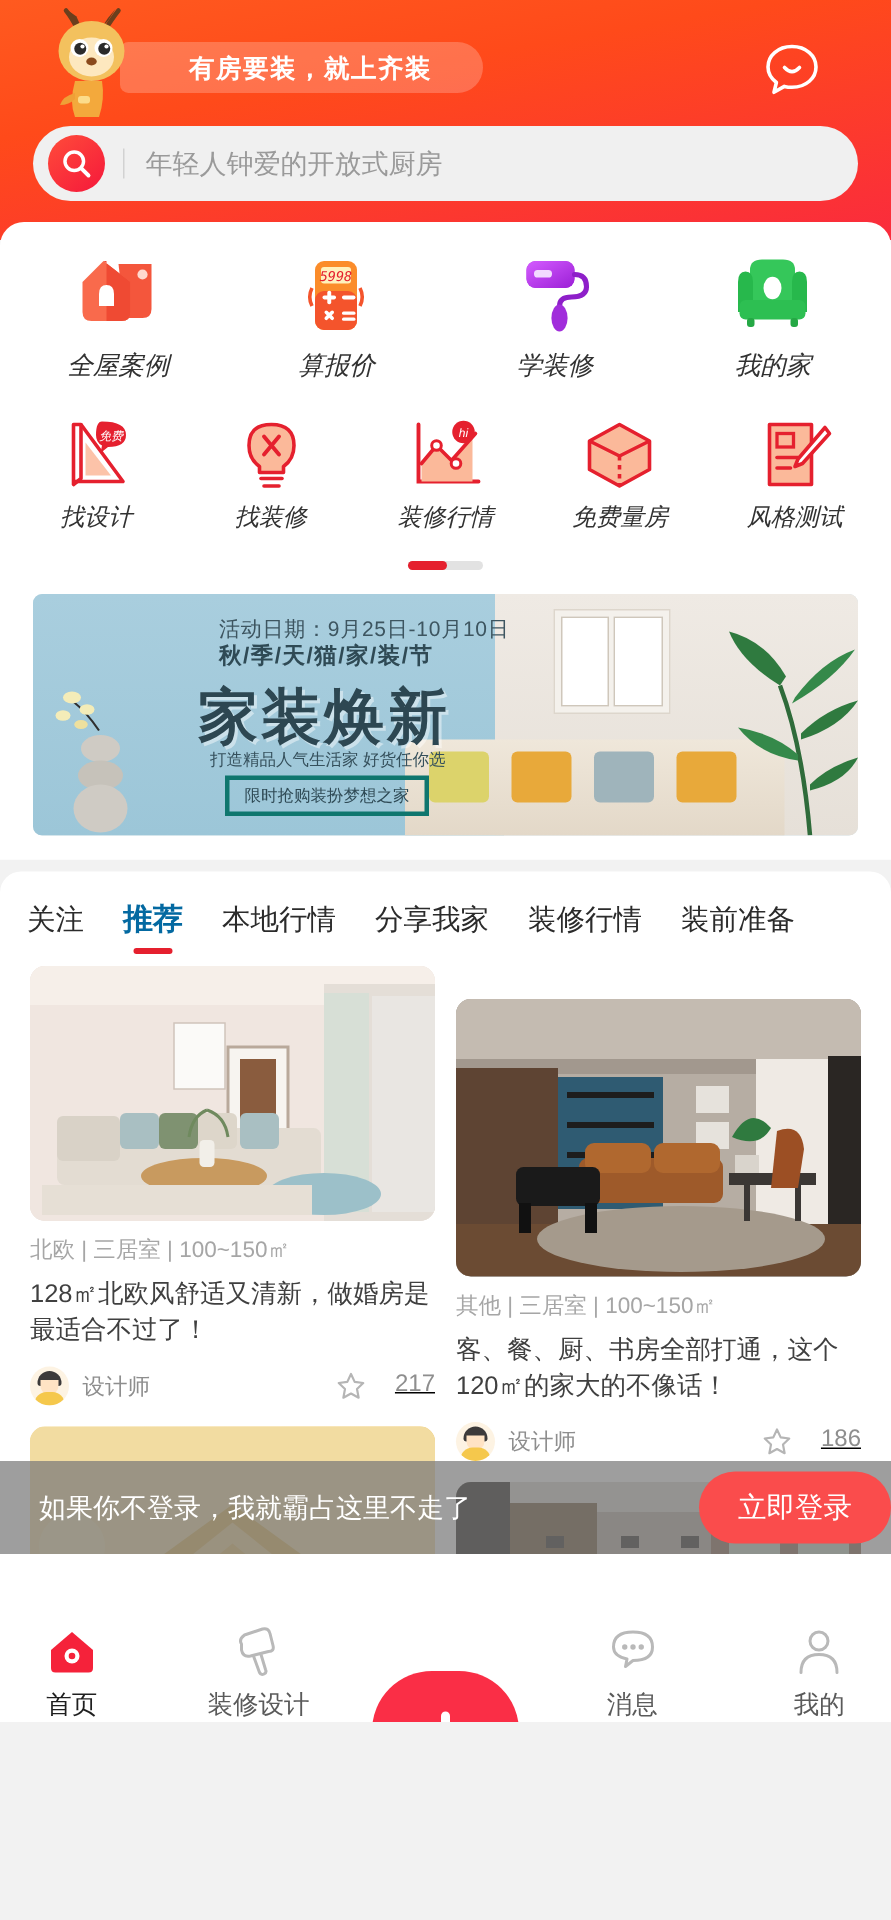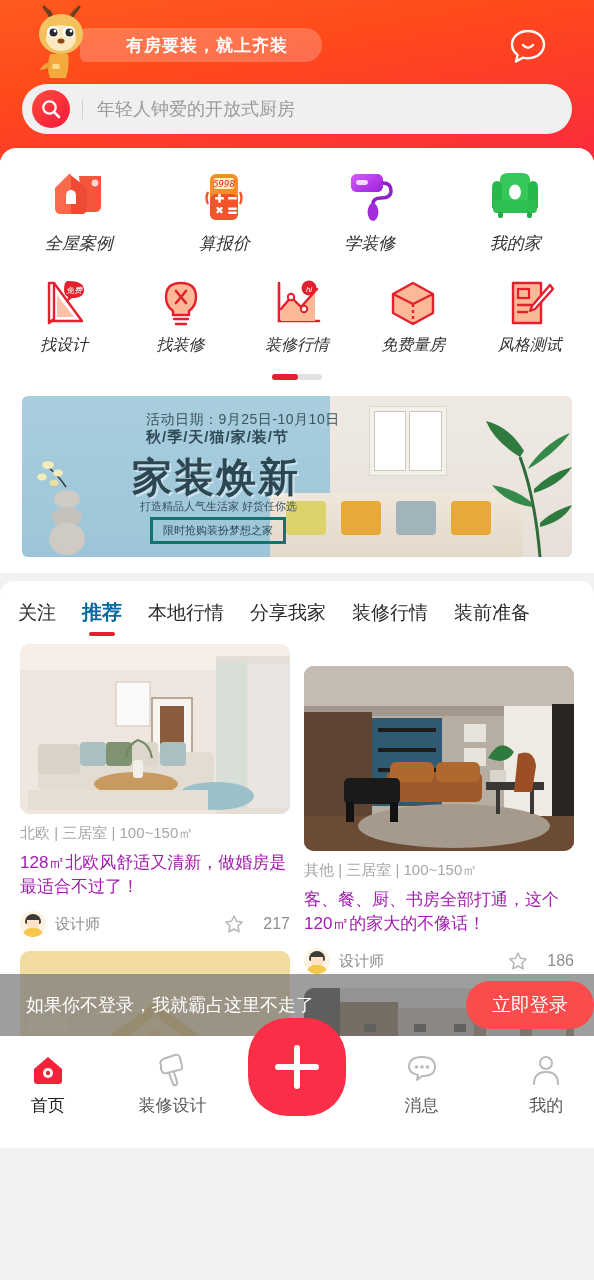--- a/index.html
+++ b/index.html
@@ -241,40 +241,40 @@
     overflow: hidden;
     position: relative;
   }
   .meta {
     font-size: 15px;
     color: #a6a6a6;
     margin-top: 10px;
   }
   .ctitle {
     font-size: 17px;
-    color: #a21caf;
+    color: #404040;
     line-height: 1.42;
     margin-top: 8px;
     font-weight: 500;
   }
   .crow {
     display: flex; align-items: center;
     margin-top: 12px;
   }
   .avatar {
     width: 26px; height: 26px; border-radius: 50%;
     background: #fdf3e3;
     position: relative; overflow: hidden;
     flex: 0 0 auto;
   }
   .av-hair { position:absolute; left:5px; top:3px; width:16px; height:10px; background:#3c3a3a; border-radius:8px 8px 2px 2px;}
   .av-face { position:absolute; left:7px; top:9px; width:12px; height:10px; background:#ffe3c4; border-radius:0 0 6px 6px;}
   .av-body { position:absolute; left:3px; bottom:0; width:20px; height:9px; background:#f5c84c; border-radius:8px 8px 0 0;}
   .author { font-size: 15px; color: #8e8e8e; margin-left: 9px; }
-  .likes { margin-left: auto; display: flex; align-items: center; gap: 19px; }
+  .likes { margin-left: auto; display: flex; align-items: flex-start; gap: 19px; text-decoration: underline; }
   .likes span { font-size: 16px; color: #8e8e8e; }
 
   
   .img-a { height: 170px; background:
       linear-gradient(180deg,#f0e7e2 0%,#efe4de 40%,#e8ddd6 100%); }
   .img-b { height: 185px; background:
       linear-gradient(180deg,#b3ada6 0%,#6d5c4e 45%,#4a3a2c 100%); }
   .img-c { height: 140px; background:
       linear-gradient(150deg,#f6dfa4 0%,#efc96e 50%,#e0ae48 100%); }
   .img-d { height: 120px; background:
@@ -304,21 +304,21 @@
   }
 
   
   .nav {
     position: absolute;
     left: 0; right: 0; bottom: 0;
     height: 112px;
     background: #fff;
     border-radius: 18px 18px 0 0;
     display: flex;
-    align-items: flex-start;
+    align-items: flex-end;
     padding-top: 16px;
     z-index: 30;
     gap: 29px;
   }
   .navitem {
     flex: 1;
     display: flex; flex-direction: column;
     align-items: center;
     cursor: pointer;
   }

